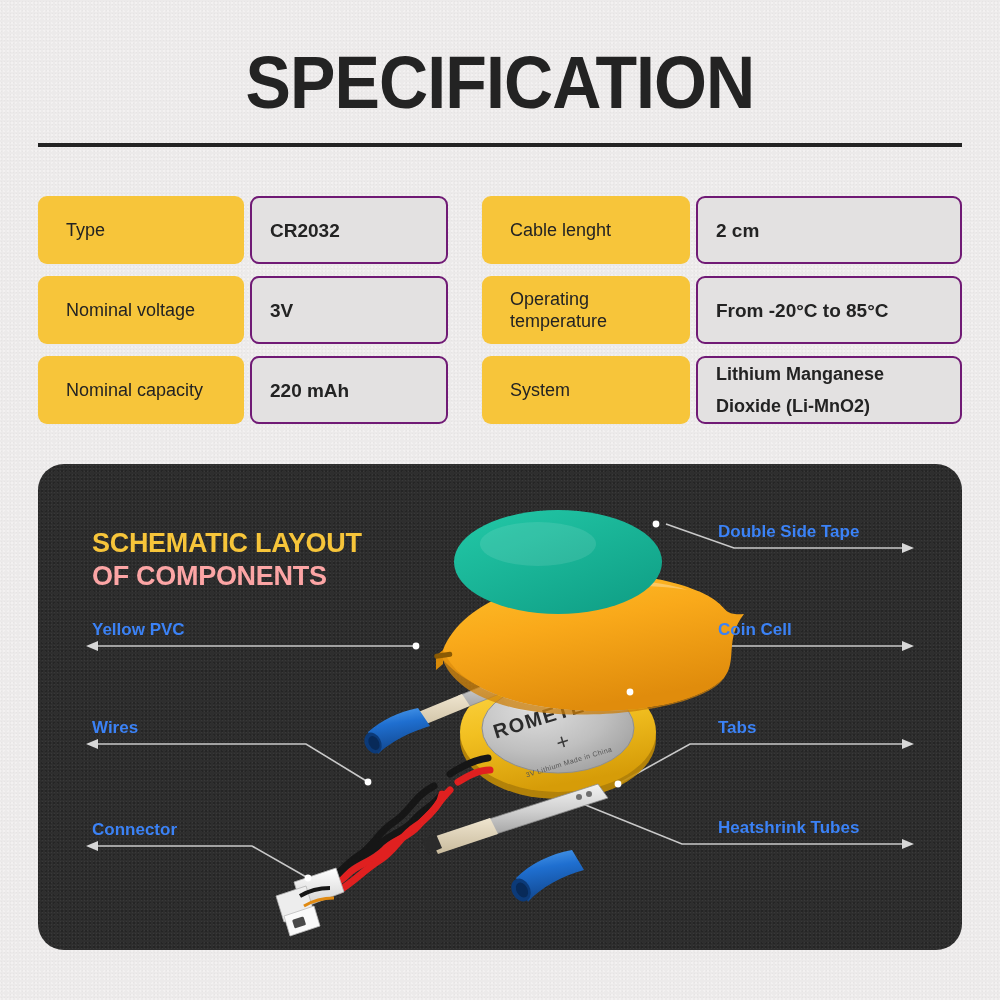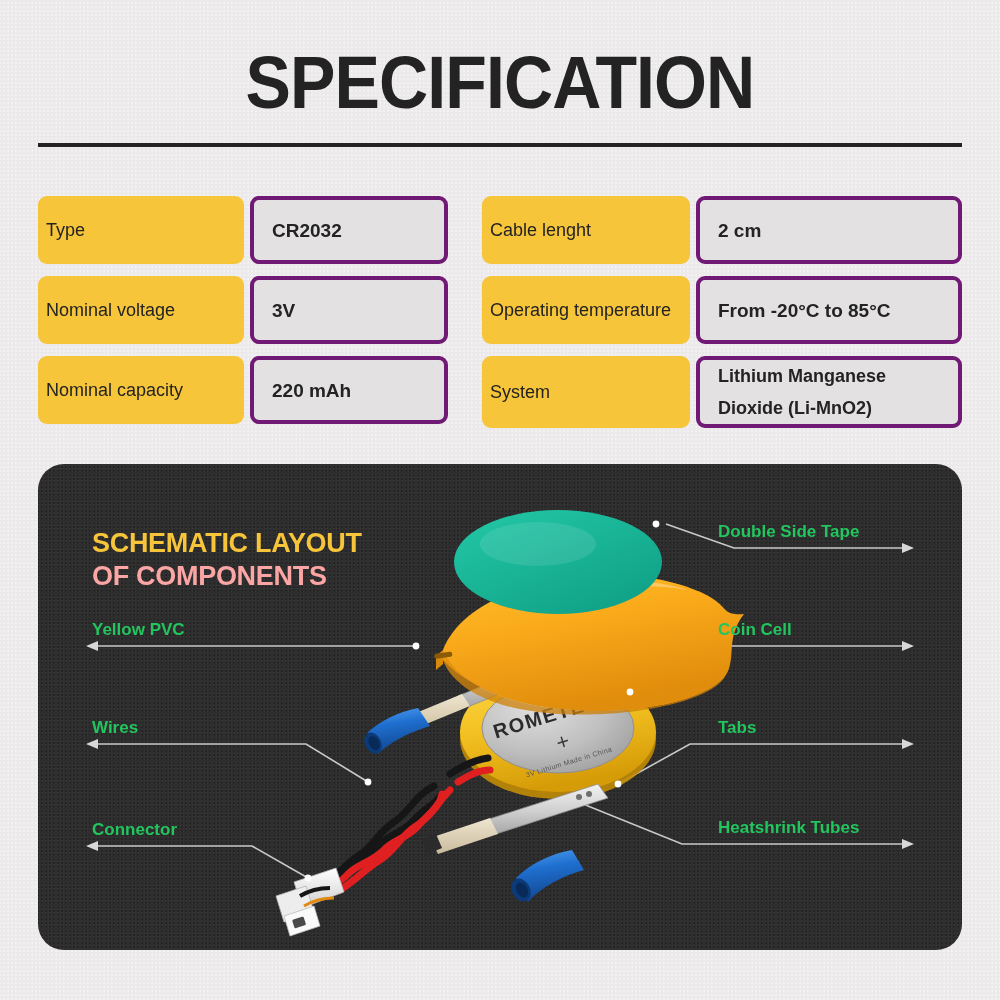--- a/index.html
+++ b/index.html
@@ -75,30 +75,30 @@
     height: 68px;
   }
 
   .spec-col.right .spec-row { grid-template-columns: 208px 1fr; }
 
   .spec-key {
     background: #f7c53a;
     border-radius: 9px;
     display: flex;
     align-items: center;
-    padding: 0 8px;
+    padding: 0 28px;
     font-size: 18px;
     line-height: 22px;
     color: #232323;
     font-weight: 400;
   }
 
   .spec-val {
     background: #e3e1e1;
-    border: 4px solid #701a75;
+    border: 2px solid #701a75;
     border-radius: 9px;
     display: flex;
     align-items: center;
     padding: 0 18px;
     font-size: 19px;
     line-height: 23px;
     font-weight: 700;
     color: #232323;
   }
 
@@ -144,21 +144,21 @@
 
   .sh-line1 { color: #f7c53a; margin-top: 19px; }
   .sh-line2 { color: #fca5a5; }
 
   .callout {
     position: absolute;
     z-index: 4;
     font-size: 17px;
     line-height: 21px;
     font-weight: 700;
-    color: #22c55e;
+    color: #3b82f6;
     white-space: nowrap;
   }
 
   .diagram {
     position: absolute;
     inset: 0;
     z-index: 2;
   }
 </style>
 </head>

